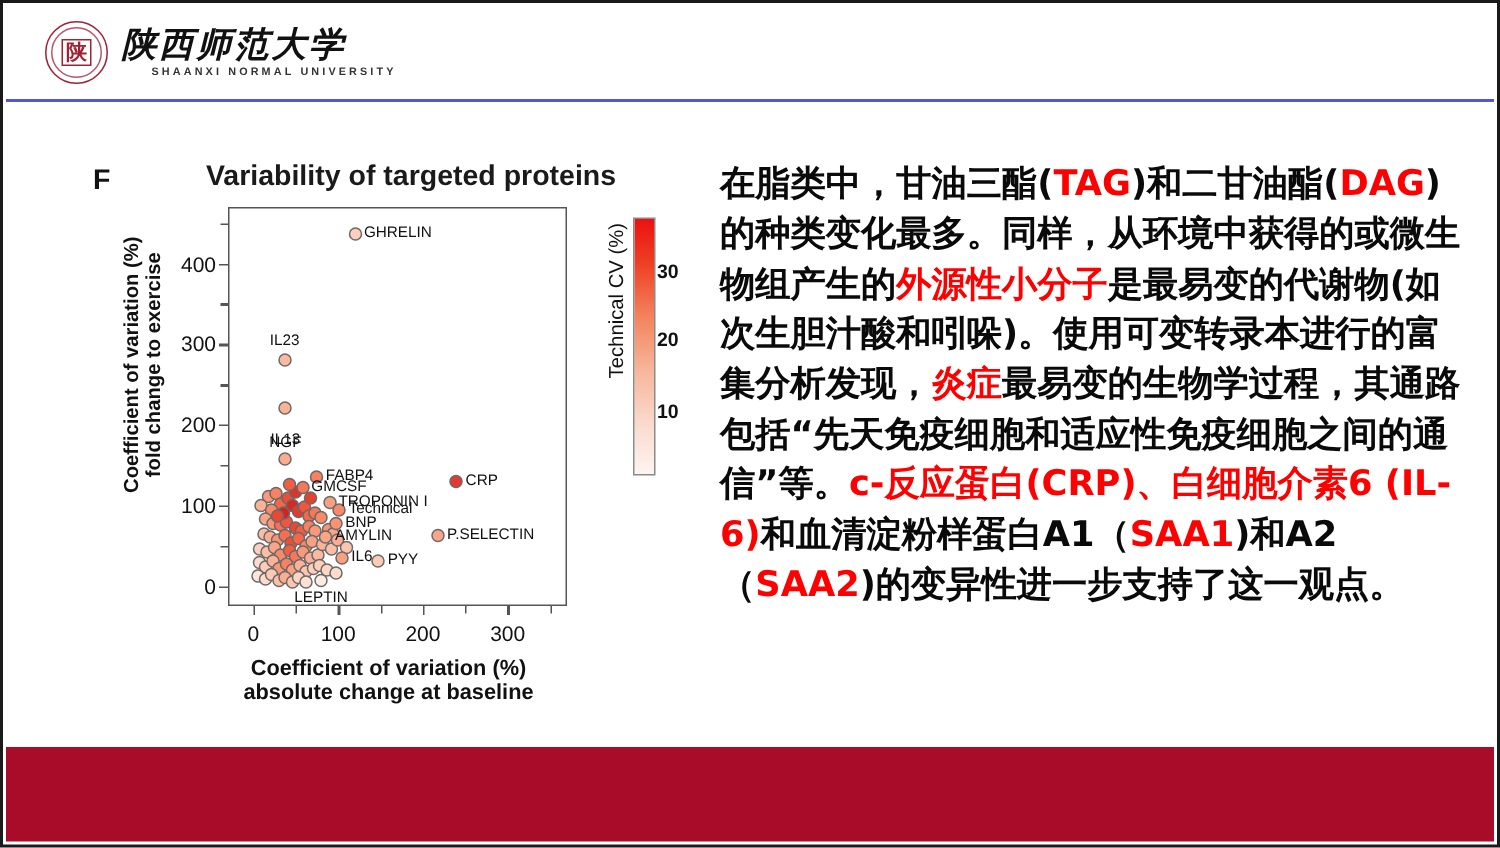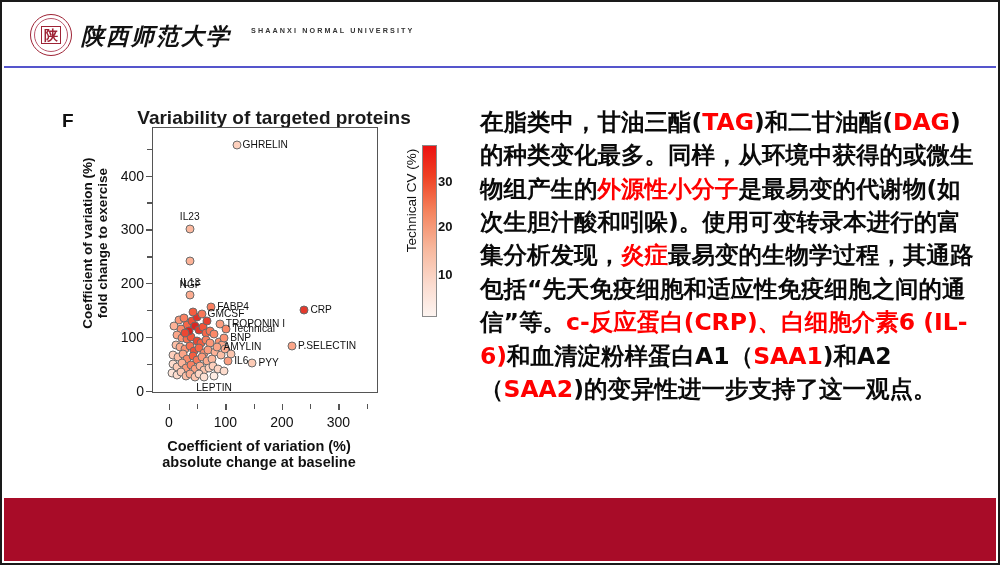--- a/index.html
+++ b/index.html
@@ -36,21 +36,21 @@
   }
   .seal:before{
     content:"";position:absolute;left:3px;top:3px;right:3px;bottom:3px;
     border:1px solid #b9566a;border-radius:50%;
   }
   .seal-char{
     font-family:"DejaVu Serif","Liberation Serif",serif;
     font-size:14px;color:#9e2335;font-weight:bold;line-height:1;
     border:1px solid #9e2335;padding:1px 2px;
   }
-  .wordmark{display:flex;flex-direction:row;line-height:1;}
+  .wordmark{display:flex;flex-direction:column;line-height:1;}
   .wordmark-cn{
     font-family:"DejaVu Serif","Liberation Serif",serif;
     font-size:23px;font-weight:bold;color:#111;letter-spacing:2px;
     font-style:italic;
   }
   .wordmark-en{
     font-size:7.2px;font-weight:bold;color:#333;
     letter-spacing:2.1px;margin-top:3px;padding-left:20px;
   }
   .header-title{
@@ -84,21 +84,21 @@
     text-align:center;font-size:13.5px;font-weight:bold;color:#111;
     line-height:1.12;
   }
   .xlab{
     position:absolute;left:50px;top:345px;width:330px;
     text-align:center;font-size:14.5px;font-weight:bold;color:#111;
     line-height:1.12;
   }
 
   .plotbox{
-    position:absolute;left:108px;top:34px;width:226px;height:266px;
+    position:absolute;left:108px;top:45px;width:226px;height:266px;
     border:1.3px solid #555;box-sizing:border-box;background:#fff;
   }
   .ytick-label{
     position:absolute;right:0;font-size:14px;color:#111;
     text-align:right;width:44px;transform:translateY(-50%);
   }
   .ytick{
     position:absolute;left:-6px;width:6px;height:1.3px;background:#555;
   }
   .xtick{

